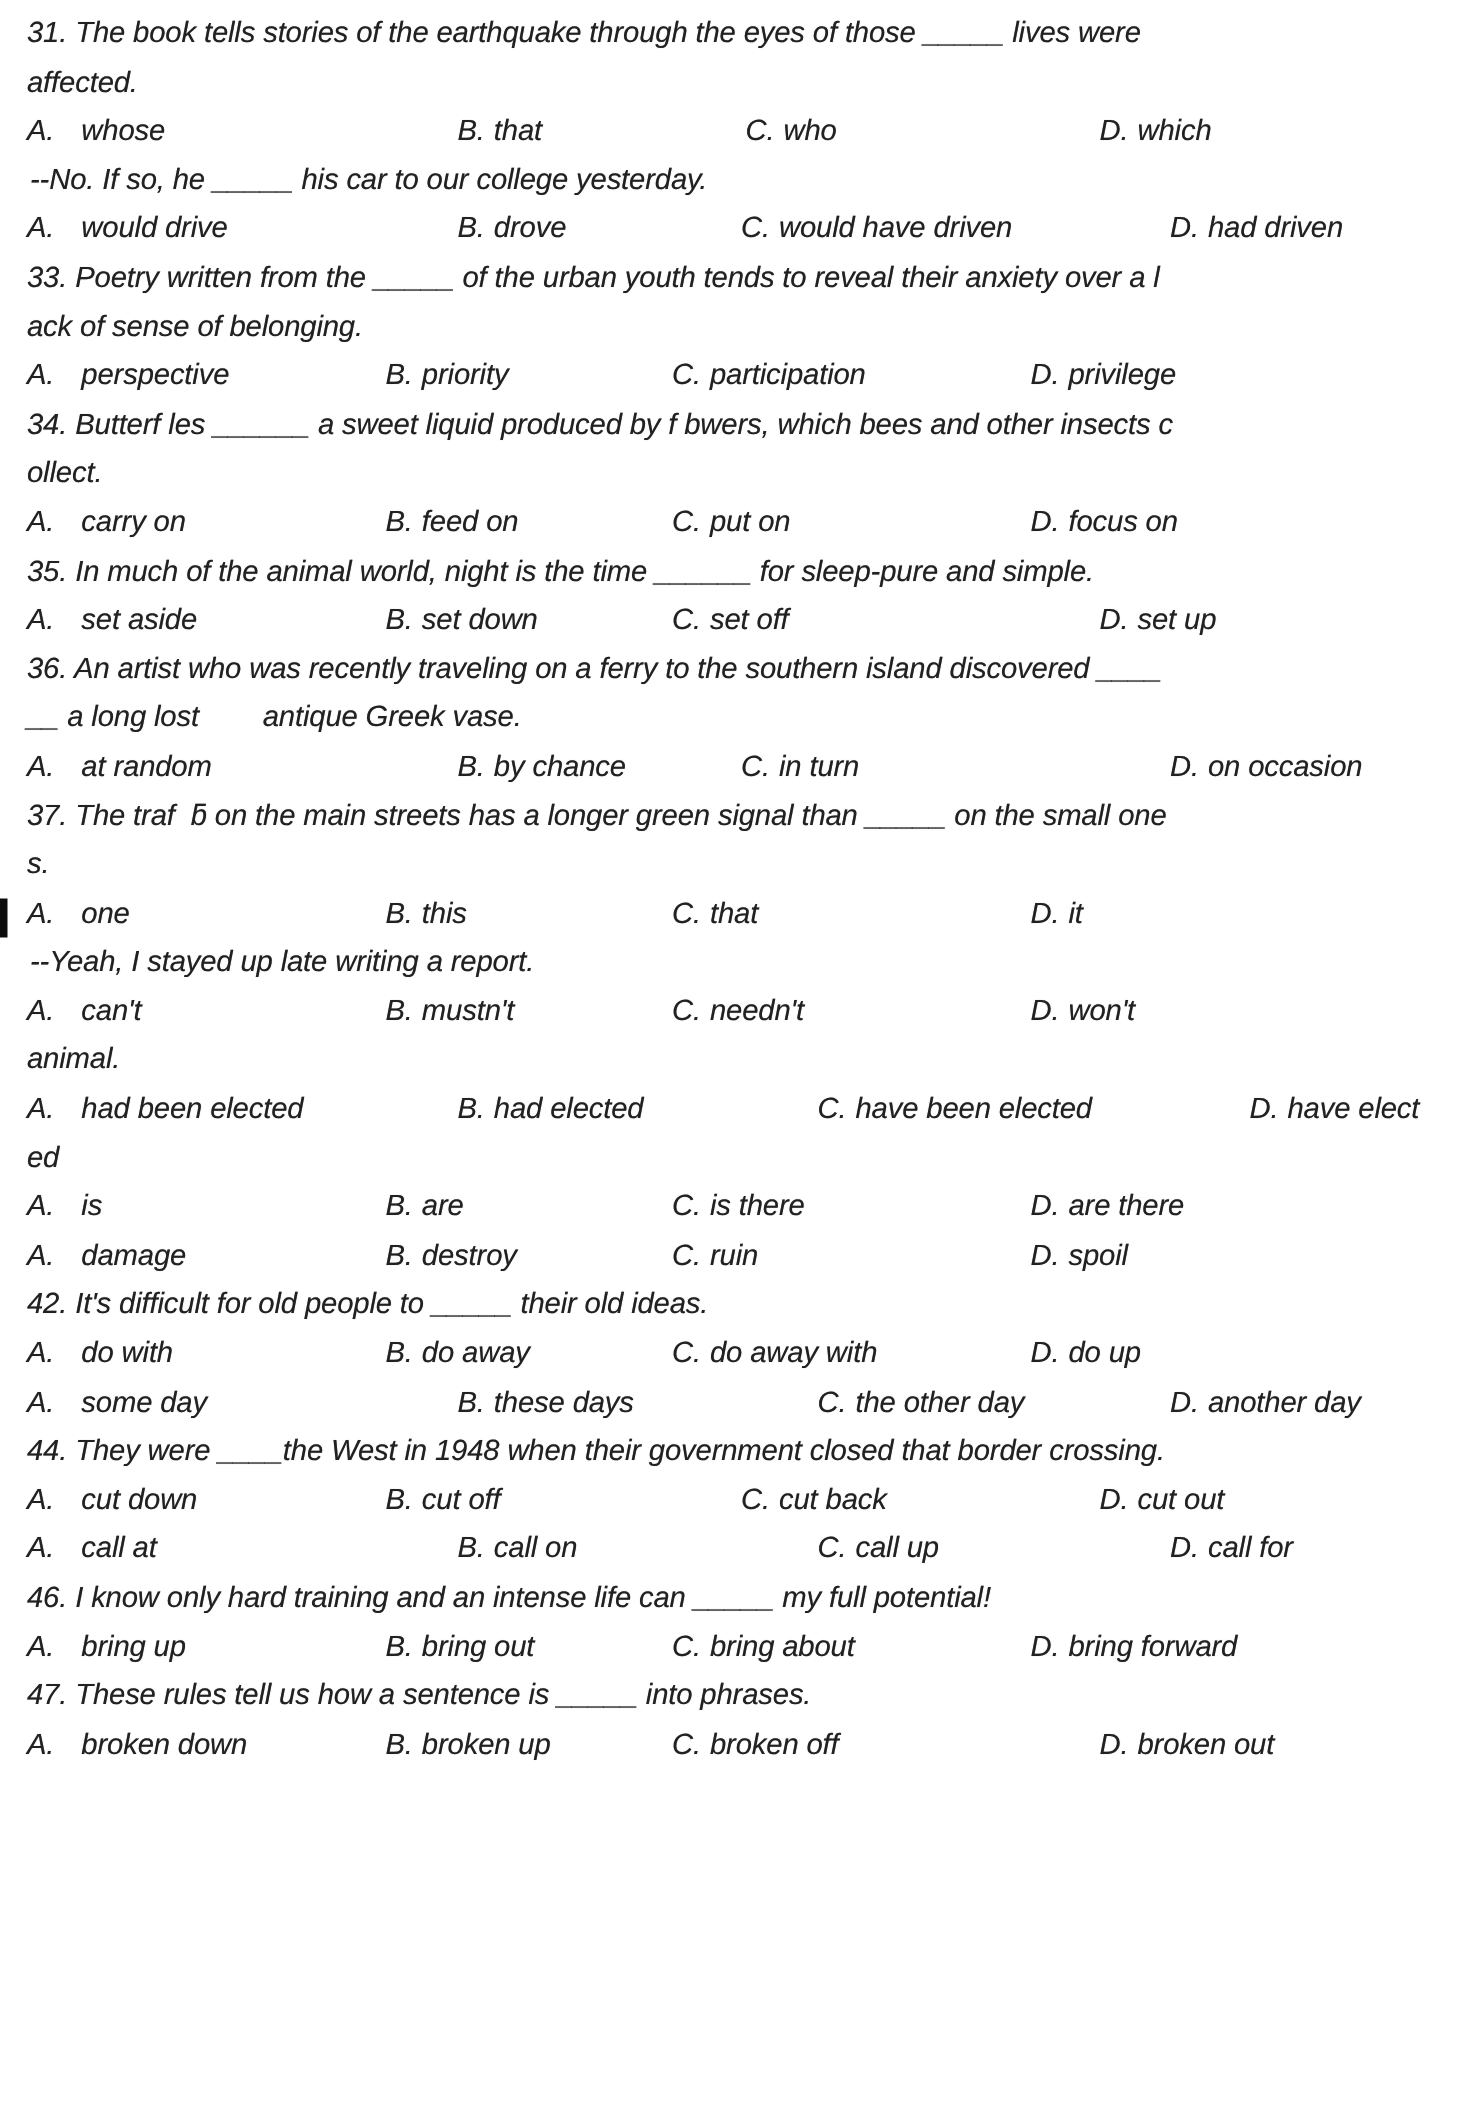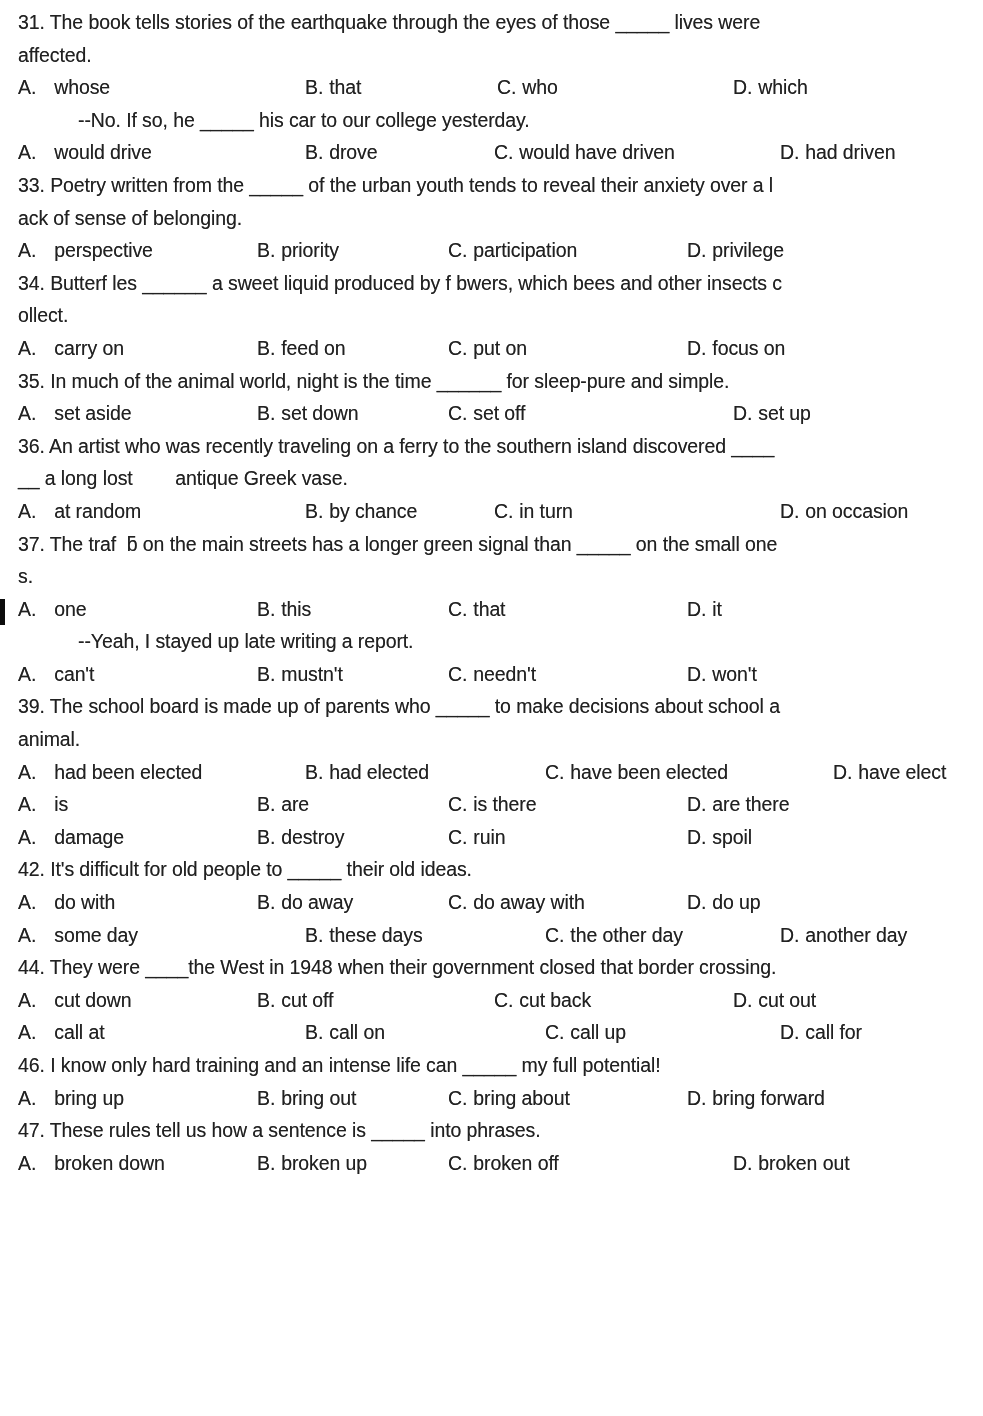--- a/index.html
+++ b/index.html
@@ -11,29 +11,30 @@
   .doc {
     position: relative;
     width: 983px; height: 1416px;
     padding-top: 6px;
     box-sizing: border-box;
     font-family: "Liberation Sans", "DejaVu Sans", sans-serif;
     font-size: 19.5px;
     letter-spacing: -0.1px;
     color: #212121;
     text-shadow: 0 0 0.5px rgba(40,40,40,0.55);
+    font-style: italic;
   }
   .row {
     position: relative;
     height: 32.6px;
     line-height: 32.6px;
     white-space: pre;
     padding-left: 18px;
   }
-  .row.indent { padding-left: 78px; }
+  .row.indent { padding-left: 20px; }
   .row.opts { padding-left: 0; }
   .opt { position: absolute; top: 0; white-space: pre; }
   .opt .lab { margin-right: 6px; }
   .opt.first .lab { margin-right: 18px; }
   .artifact {
     position: absolute;
     left: 0; top: 599px;
     width: 5px; height: 26px;
     background: #0c0c0c;
   }
@@ -57,23 +58,23 @@
     <div class="row"><span>35. In much of the animal world, night is the time ______ for sleep-pure and simple.</span></div>
     <div class="row opts"><span class="opt first" style="left: 18px;"><span class="lab">A.</span><span class="otx">set aside</span></span><span class="opt" style="left: 257px;"><span class="lab">B.</span><span class="otx">set down</span></span><span class="opt" style="left: 448px;"><span class="lab">C.</span><span class="otx">set off</span></span><span class="opt" style="left: 733px;"><span class="lab">D.</span><span class="otx">set up</span></span></div>
     <div class="row"><span>36. An artist who was recently traveling on a ferry to the southern island discovered ____</span></div>
     <div class="row"><span>__ a long lost        antique Greek vase.</span></div>
     <div class="row opts"><span class="opt first" style="left: 18px;"><span class="lab">A.</span><span class="otx">at random</span></span><span class="opt" style="left: 305px;"><span class="lab">B.</span><span class="otx">by chance</span></span><span class="opt" style="left: 494px;"><span class="lab">C.</span><span class="otx">in turn</span></span><span class="opt" style="left: 780px;"><span class="lab">D.</span><span class="otx">on occasion</span></span></div>
     <div class="row"><span>37. The traf  ƃ on the main streets has a longer green signal than _____ on the small one</span></div>
     <div class="row"><span>s.</span></div>
     <div class="row opts"><span class="opt first" style="left: 18px;"><span class="lab">A.</span><span class="otx">one</span></span><span class="opt" style="left: 257px;"><span class="lab">B.</span><span class="otx">this</span></span><span class="opt" style="left: 448px;"><span class="lab">C.</span><span class="otx">that</span></span><span class="opt" style="left: 687px;"><span class="lab">D.</span><span class="otx">it</span></span></div>
     <div class="row indent"><span>--Yeah, I stayed up late writing a report.</span></div>
     <div class="row opts"><span class="opt first" style="left: 18px;"><span class="lab">A.</span><span class="otx">can't</span></span><span class="opt" style="left: 257px;"><span class="lab">B.</span><span class="otx">mustn't</span></span><span class="opt" style="left: 448px;"><span class="lab">C.</span><span class="otx">needn't</span></span><span class="opt" style="left: 687px;"><span class="lab">D.</span><span class="otx">won't</span></span></div>
-    <div class="row"><span>39. The school board is made up of parents who _____ to make decisions about school a</span></div>
     <div class="row"><span>animal.</span></div>
     <div class="row opts"><span class="opt first" style="left: 18px;"><span class="lab">A.</span><span class="otx">had been elected</span></span><span class="opt" style="left: 305px;"><span class="lab">B.</span><span class="otx">had elected</span></span><span class="opt" style="left: 545px;"><span class="lab">C.</span><span class="otx">have been elected</span></span><span class="opt" style="left: 833px;"><span class="lab">D.</span><span class="otx">have elect</span></span></div>
+    <div class="row"><span>ed</span></div>
     <div class="row opts"><span class="opt first" style="left: 18px;"><span class="lab">A.</span><span class="otx">is</span></span><span class="opt" style="left: 257px;"><span class="lab">B.</span><span class="otx">are</span></span><span class="opt" style="left: 448px;"><span class="lab">C.</span><span class="otx">is there</span></span><span class="opt" style="left: 687px;"><span class="lab">D.</span><span class="otx">are there</span></span></div>
     <div class="row opts"><span class="opt first" style="left: 18px;"><span class="lab">A.</span><span class="otx">damage</span></span><span class="opt" style="left: 257px;"><span class="lab">B.</span><span class="otx">destroy</span></span><span class="opt" style="left: 448px;"><span class="lab">C.</span><span class="otx">ruin</span></span><span class="opt" style="left: 687px;"><span class="lab">D.</span><span class="otx">spoil</span></span></div>
     <div class="row"><span>42. It's difficult for old people to _____ their old ideas.</span></div>
     <div class="row opts"><span class="opt first" style="left: 18px;"><span class="lab">A.</span><span class="otx">do with</span></span><span class="opt" style="left: 257px;"><span class="lab">B.</span><span class="otx">do away</span></span><span class="opt" style="left: 448px;"><span class="lab">C.</span><span class="otx">do away with</span></span><span class="opt" style="left: 687px;"><span class="lab">D.</span><span class="otx">do up</span></span></div>
     <div class="row opts"><span class="opt first" style="left: 18px;"><span class="lab">A.</span><span class="otx">some day</span></span><span class="opt" style="left: 305px;"><span class="lab">B.</span><span class="otx">these days</span></span><span class="opt" style="left: 545px;"><span class="lab">C.</span><span class="otx">the other day</span></span><span class="opt" style="left: 780px;"><span class="lab">D.</span><span class="otx">another day</span></span></div>
     <div class="row"><span>44. They were ____the West in 1948 when their government closed that border crossing.</span></div>
     <div class="row opts"><span class="opt first" style="left: 18px;"><span class="lab">A.</span><span class="otx">cut down</span></span><span class="opt" style="left: 257px;"><span class="lab">B.</span><span class="otx">cut off</span></span><span class="opt" style="left: 494px;"><span class="lab">C.</span><span class="otx">cut back</span></span><span class="opt" style="left: 733px;"><span class="lab">D.</span><span class="otx">cut out</span></span></div>
     <div class="row opts"><span class="opt first" style="left: 18px;"><span class="lab">A.</span><span class="otx">call at</span></span><span class="opt" style="left: 305px;"><span class="lab">B.</span><span class="otx">call on</span></span><span class="opt" style="left: 545px;"><span class="lab">C.</span><span class="otx">call up</span></span><span class="opt" style="left: 780px;"><span class="lab">D.</span><span class="otx">call for</span></span></div>
     <div class="row"><span>46. I know only hard training and an intense life can _____ my full potential!</span></div>
     <div class="row opts"><span class="opt first" style="left: 18px;"><span class="lab">A.</span><span class="otx">bring up</span></span><span class="opt" style="left: 257px;"><span class="lab">B.</span><span class="otx">bring out</span></span><span class="opt" style="left: 448px;"><span class="lab">C.</span><span class="otx">bring about</span></span><span class="opt" style="left: 687px;"><span class="lab">D.</span><span class="otx">bring forward</span></span></div>

